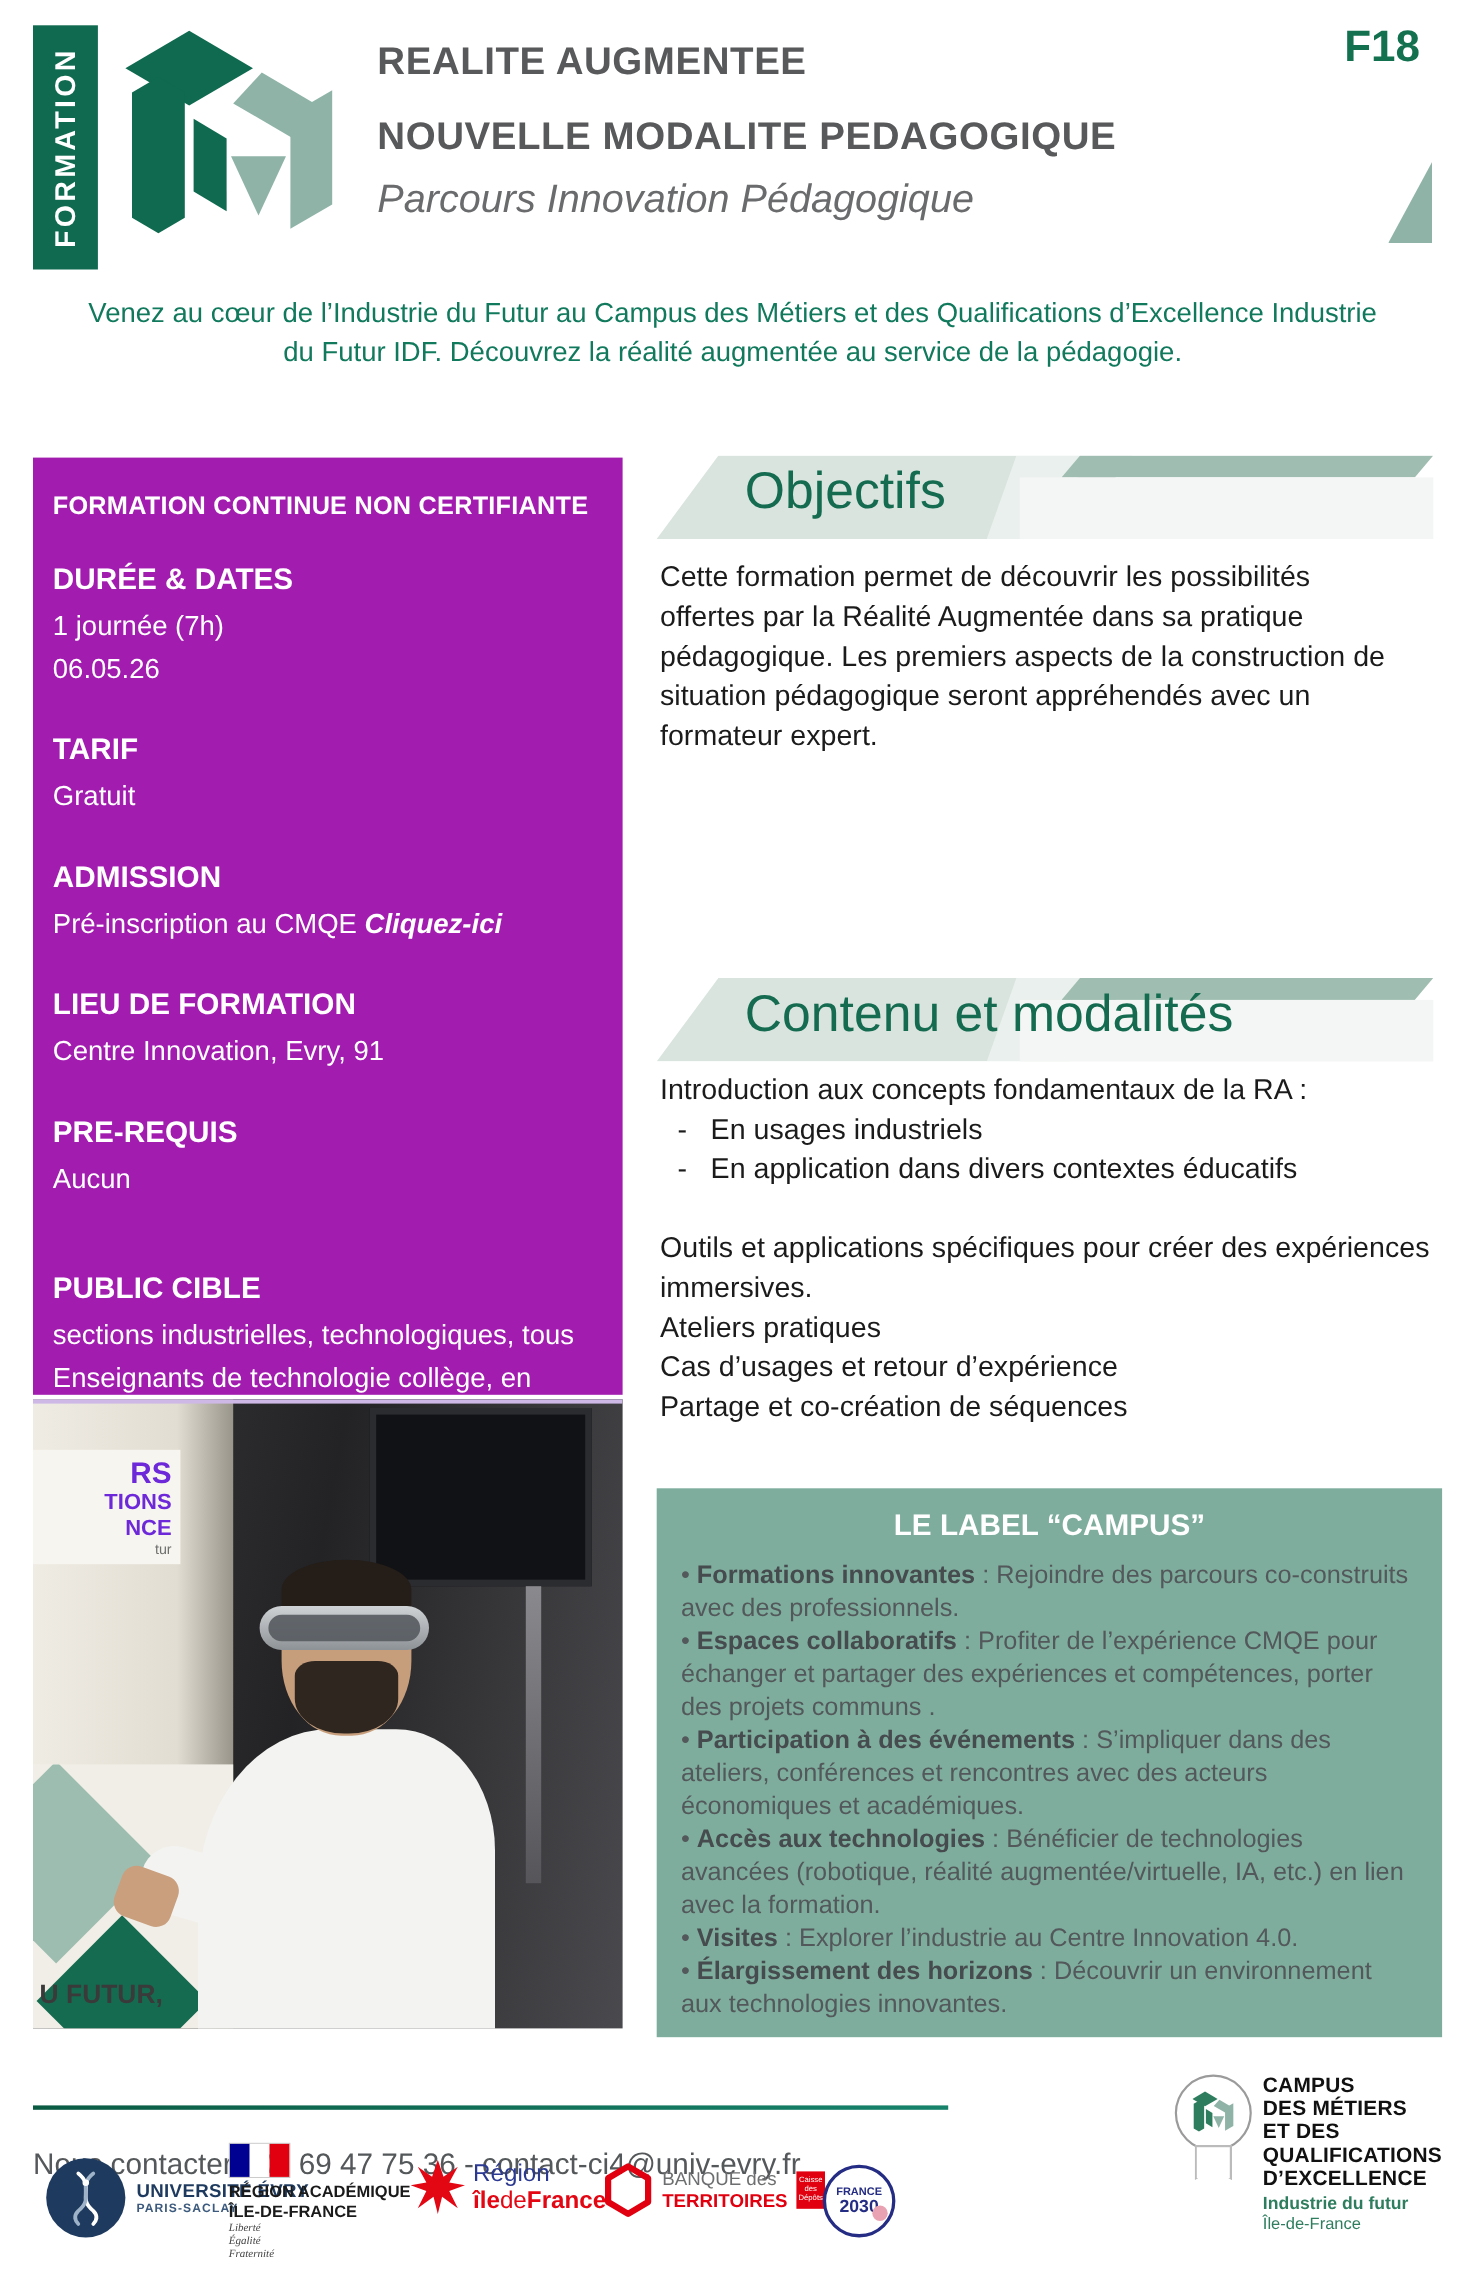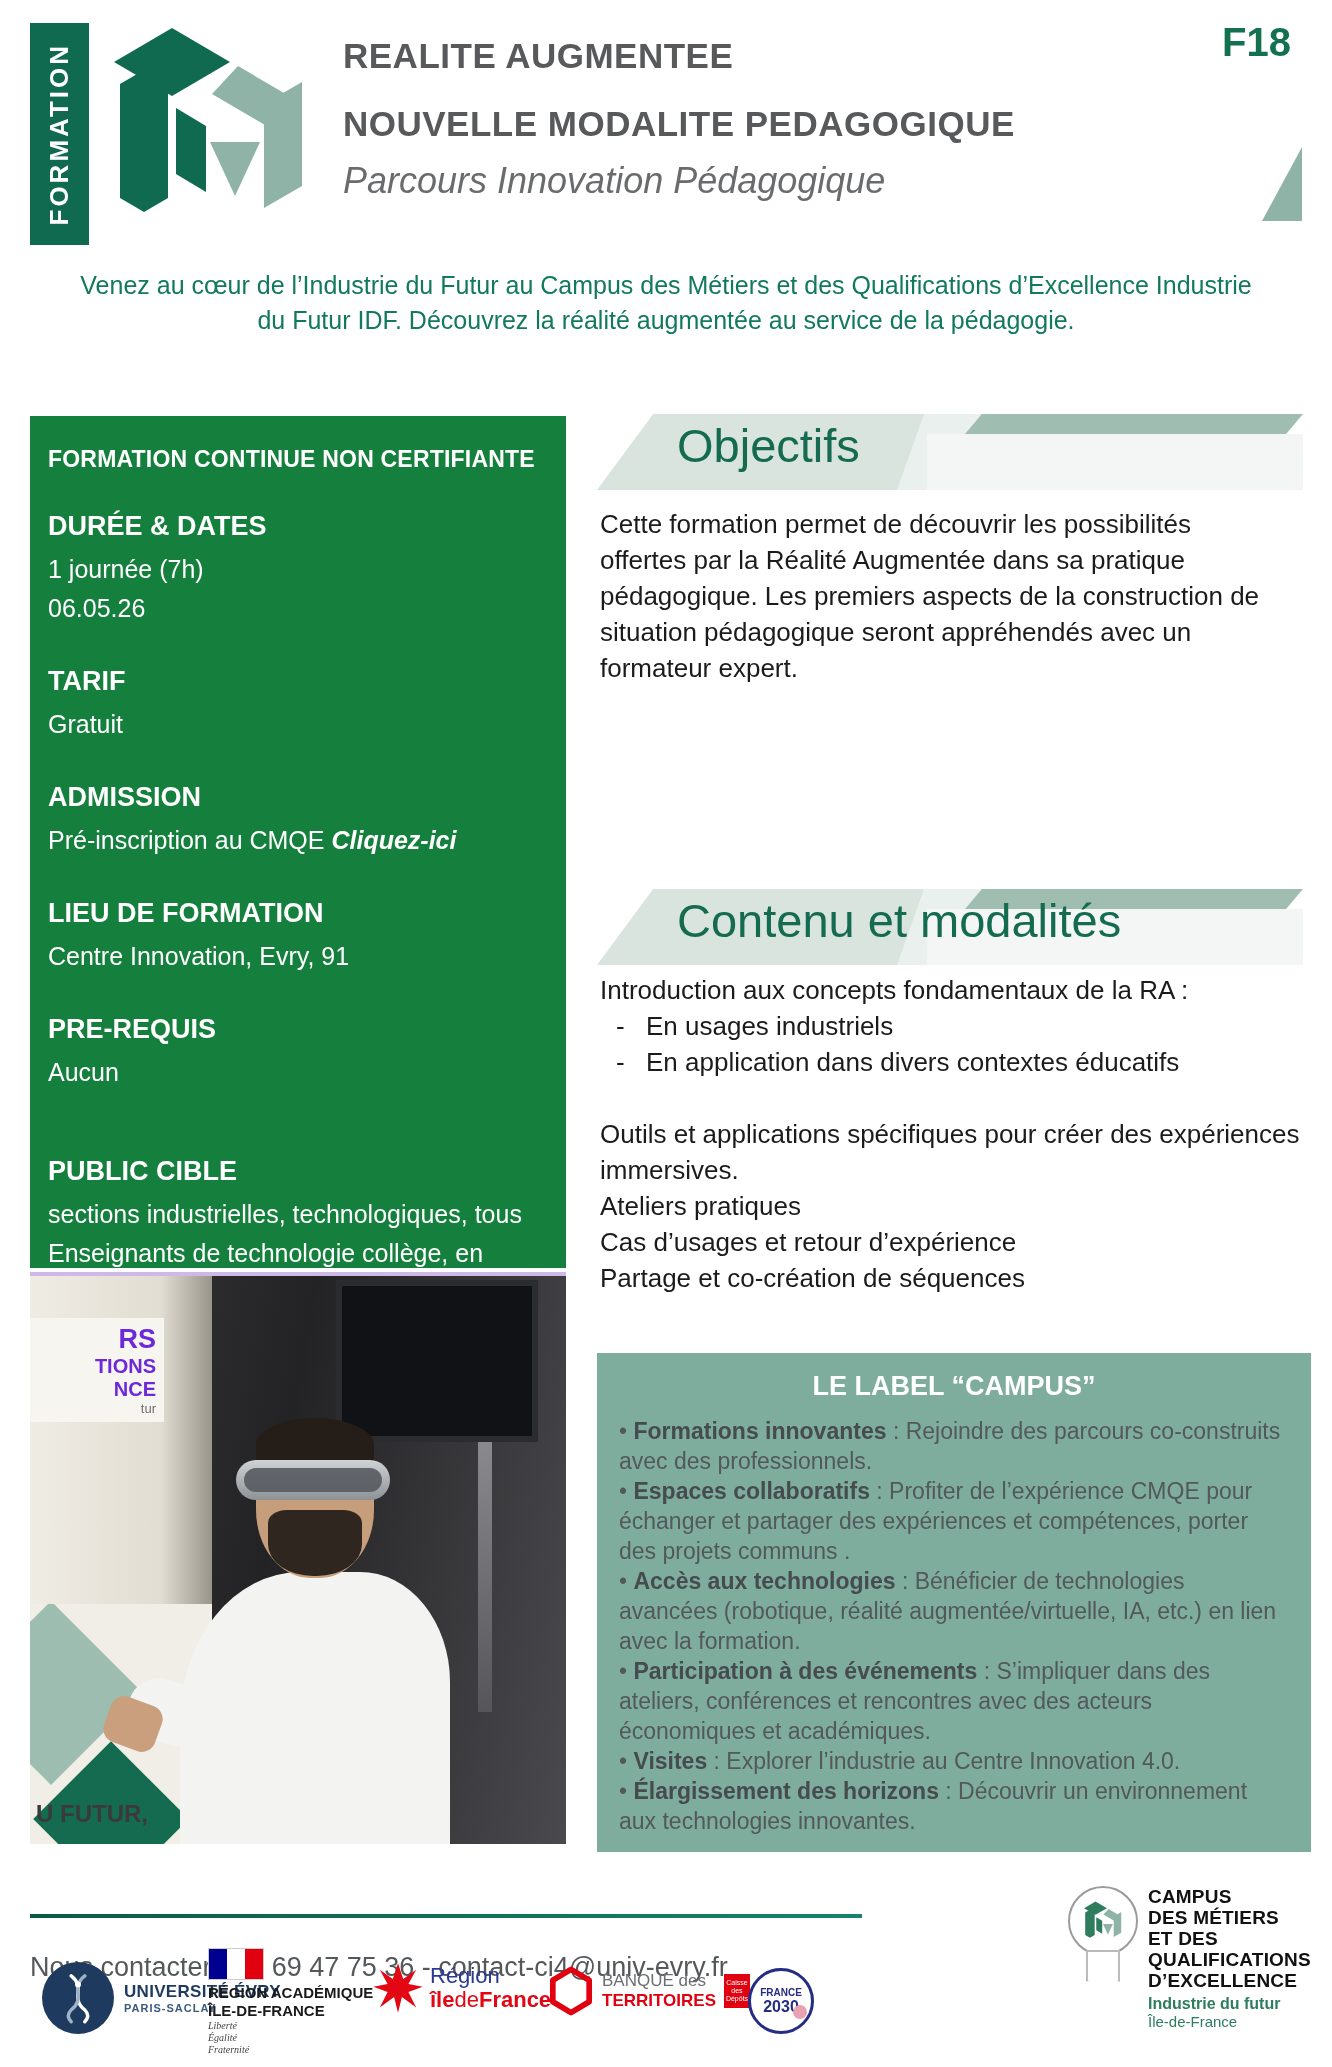--- a/index.html
+++ b/index.html
@@ -16,21 +16,21 @@
   .title2{position:absolute;left:343px;top:104px;font-size:35px;font-weight:bold;color:#58595B;letter-spacing:.5px;}
   .title3{position:absolute;left:343px;top:160px;font-size:36px;font-style:italic;color:#6a6b6d;}
   .f18{position:absolute;left:1222px;top:20px;font-size:40px;font-weight:bold;color:#13714F;}
   .corner-triangle{position:absolute;left:1262px;top:147px;width:40px;height:74px;background:#8FB4A7;
                    clip-path:polygon(100% 0,0 100%,100% 100%);}
 
   .intro{position:absolute;left:66px;top:268px;width:1200px;text-align:center;
          font-size:25px;line-height:35px;color:#11795C;}
 
   
-  .sidebar{position:absolute;left:30px;top:416px;width:536px;height:852px;background:#15803d;color:#fff;
+  .sidebar{position:absolute;left:30px;top:416px;width:536px;height:852px;background:#a21caf;color:#fff;
            box-sizing:border-box;padding:30px 14px 0 18px;}
   .sb-banner{font-size:23px;font-weight:bold;letter-spacing:.2px;}
   .sb-section{margin-top:38px;}
   .sb-section:nth-of-type(6){margin-top:64px;}
   .sb-title{font-size:27px;font-weight:bold;margin-bottom:8px;}
   .sb-line{font-size:25px;line-height:39px;}
   .sb-link{font-weight:bold;font-style:italic;cursor:pointer;}
 
   
   .photo{position:absolute;left:30px;top:1272px;width:536px;height:572px;overflow:hidden;
@@ -250,22 +250,22 @@
       <div>Ateliers pratiques</div>
       <div>Cas d’usages et retour d’expérience</div>
       <div>Partage et co-création de séquences</div>
     </div>
 
   <div class="label-box">
     <div class="label-title">LE LABEL “CAMPUS”</div>
     <div id="label-bullets">
         <div class="label-bullet"><span>• </span><b>Formations innovantes</b><span> : Rejoindre des parcours co-construits avec des professionnels.</span></div>
         <div class="label-bullet"><span>• </span><b>Espaces collaboratifs</b><span> : Profiter de l’expérience CMQE pour échanger et partager des expériences et compétences, porter des projets communs .</span></div>
+        <div class="label-bullet"><span>• </span><b>Participation à des événements</b><span> : S’impliquer dans des ateliers, conférences et rencontres avec des acteurs économiques et académiques.</span></div>
         <div class="label-bullet"><span>• </span><b>Accès aux technologies</b><span> : Bénéficier de technologies avancées (robotique, réalité augmentée/virtuelle, IA, etc.) en lien avec la formation.</span></div>
-        <div class="label-bullet"><span>• </span><b>Participation à des événements</b><span> : S’impliquer dans des ateliers, conférences et rencontres avec des acteurs économiques et académiques.</span></div>
         <div class="label-bullet"><span>• </span><b>Visites</b><span> : Explorer l’industrie au Centre Innovation 4.0.</span></div>
         <div class="label-bullet"><span>• </span><b>Élargissement des horizons</b><span> : Découvrir un environnement aux technologies innovantes.</span></div>
       </div>
   </div>
 
   <div class="contact">Nous contacter : 01 69 47 75 36 - contact-ci4@univ-evry.fr</div>
   <div class="footer-line"></div>
 
   <div class="partner p-univ">
     <div class="univ-circle">

